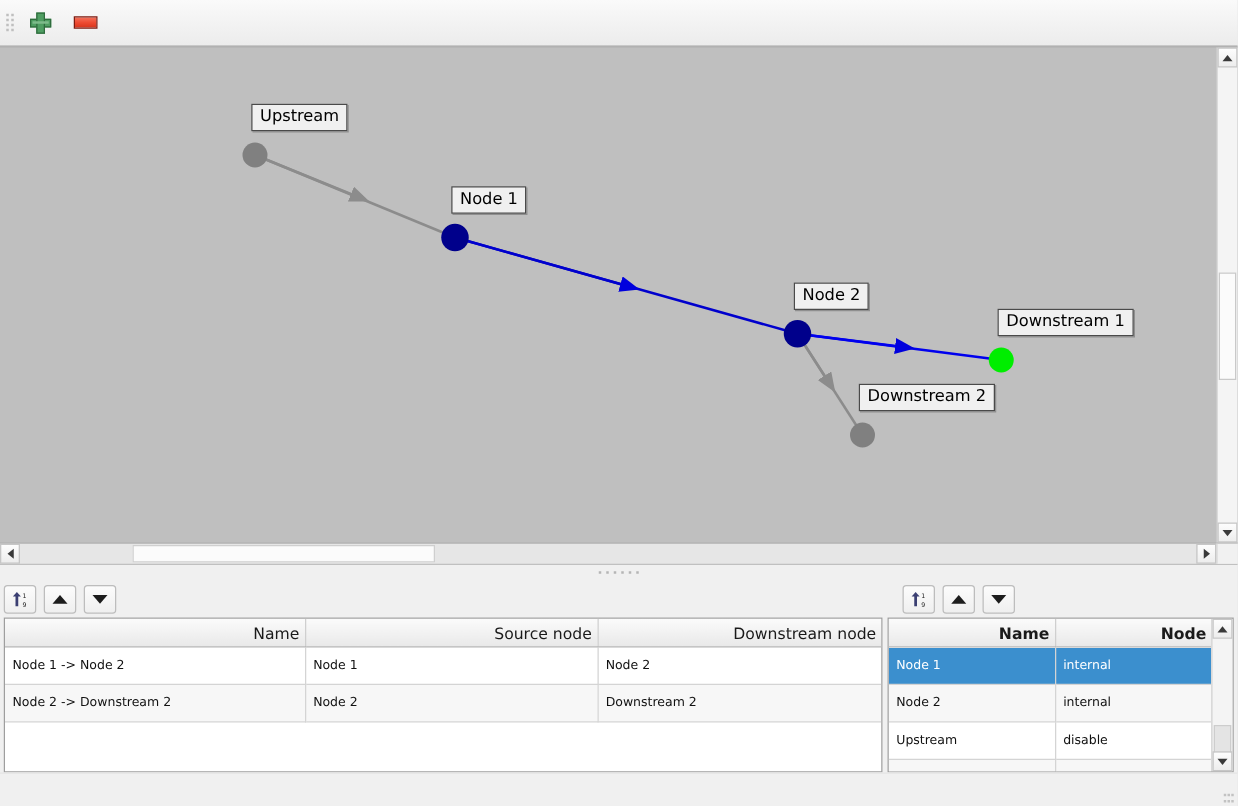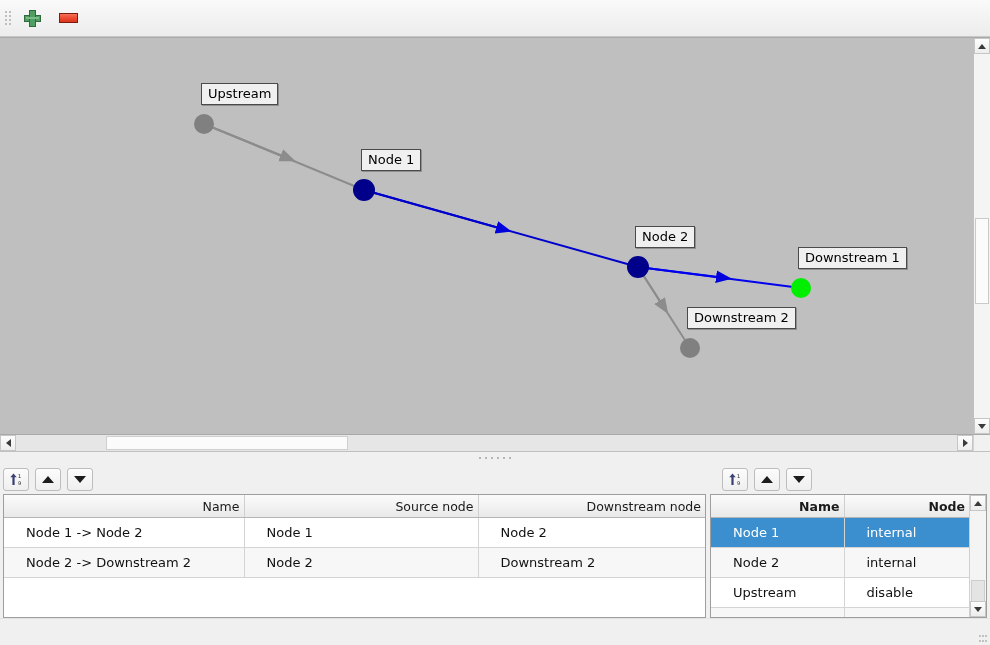--- a/index.html
+++ b/index.html
@@ -270,22 +270,22 @@
     height: 22px;
     padding: 0 4px;
     text-align: right;
     color: #1a1a1a;
   }
   th.bold { font-weight: bold; }
   td {
     border-right: 1px solid #d4d4d4;
     border-bottom: 1px solid #d4d4d4;
     height: 29px;
-    padding: 0 22px;
-    font-size: 13px;
+    padding: 0 6px;
+    font-size: 10px;
     color: #111;
     overflow: hidden;
     white-space: nowrap;
     text-overflow: ellipsis;
     margin-top: 10px;
   }
   tbody tr.alt td { background: #f7f7f7; }
   tbody tr.sel td { background: #3b8fce; color: #fff; }
   .tbl-scroll { flex: 1; overflow: hidden; }
 

